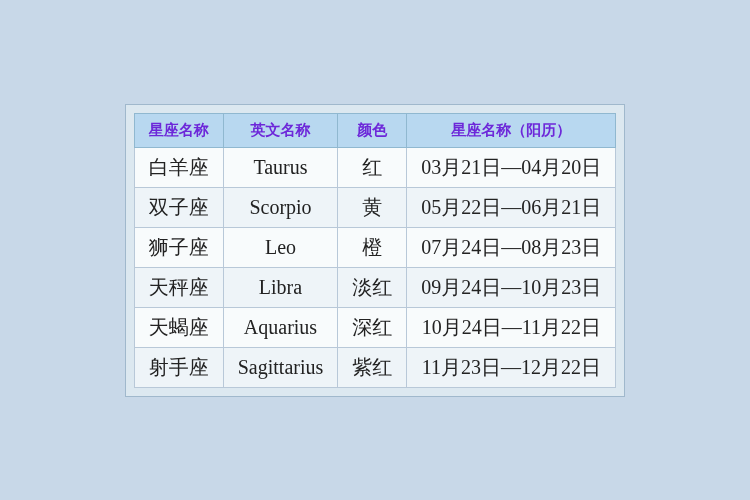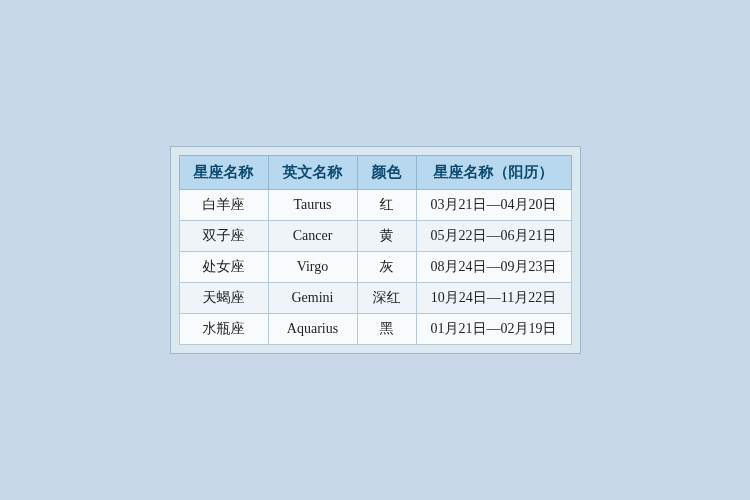--- a/index.html
+++ b/index.html
@@ -16,29 +16,29 @@
       background-color: #dce8f0;
       border: 1px solid #a0b8cc;
       padding: 8px;
     }
     table {
       border-collapse: collapse;
       background-color: #f0f4f8;
     }
     th {
       background-color: #b8d8f0;
-      color: #0c4a6e;
+      color: #6d28d9;
       font-weight: bold;
       font-size: 15px;
       padding: 7px 14px;
       border: 1px solid #90b8d0;
     }
     td {
       text-align: center;
-      font-size: 14px;
+      font-size: 20px;
       color: #222;
       padding: 6px 14px;
       border: 1px solid #b8c8d8;
       background-color: #f8fbfc;
       margin-top: 12px;
     }
     tr:nth-child(even) td {
       background-color: #eef4f8;
     }
   </style>
@@ -57,37 +57,43 @@
     </thead>
     <tbody id="table-body">
     <tr>
           <td>白羊座</td>
           <td>Taurus</td>
           <td>红</td>
           <td>03月21日—04月20日</td>
         </tr>
         <tr>
           <td>双子座</td>
-          <td>Cancer</td>
+          <td>Scorpio</td>
           <td>黄</td>
           <td>05月22日—06月21日</td>
         </tr>
         <tr>
-          <td>处女座</td>
-          <td>Virgo</td>
-          <td>灰</td>
-          <td>08月24日—09月23日</td>
+          <td>狮子座</td>
+          <td>Leo</td>
+          <td>橙</td>
+          <td>07月24日—08月23日</td>
+        </tr>
+        <tr>
+          <td>天秤座</td>
+          <td>Libra</td>
+          <td>淡红</td>
+          <td>09月24日—10月23日</td>
         </tr>
         <tr>
           <td>天蝎座</td>
-          <td>Gemini</td>
+          <td>Aquarius</td>
           <td>深红</td>
           <td>10月24日—11月22日</td>
         </tr>
         <tr>
-          <td>水瓶座</td>
-          <td>Aquarius</td>
-          <td>黑</td>
-          <td>01月21日—02月19日</td>
+          <td>射手座</td>
+          <td>Sagittarius</td>
+          <td>紫红</td>
+          <td>11月23日—12月22日</td>
         </tr>
       </tbody>
   </table>
 </div>
 
 </body></html>

